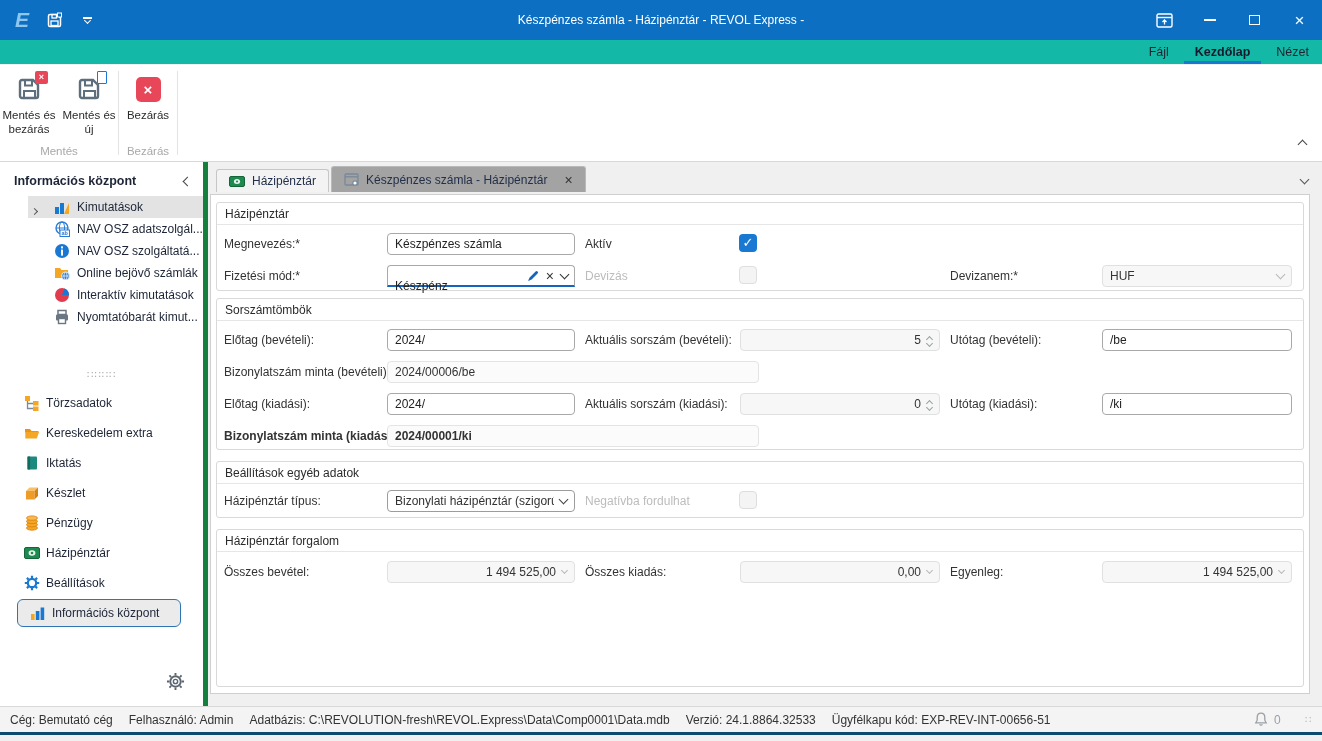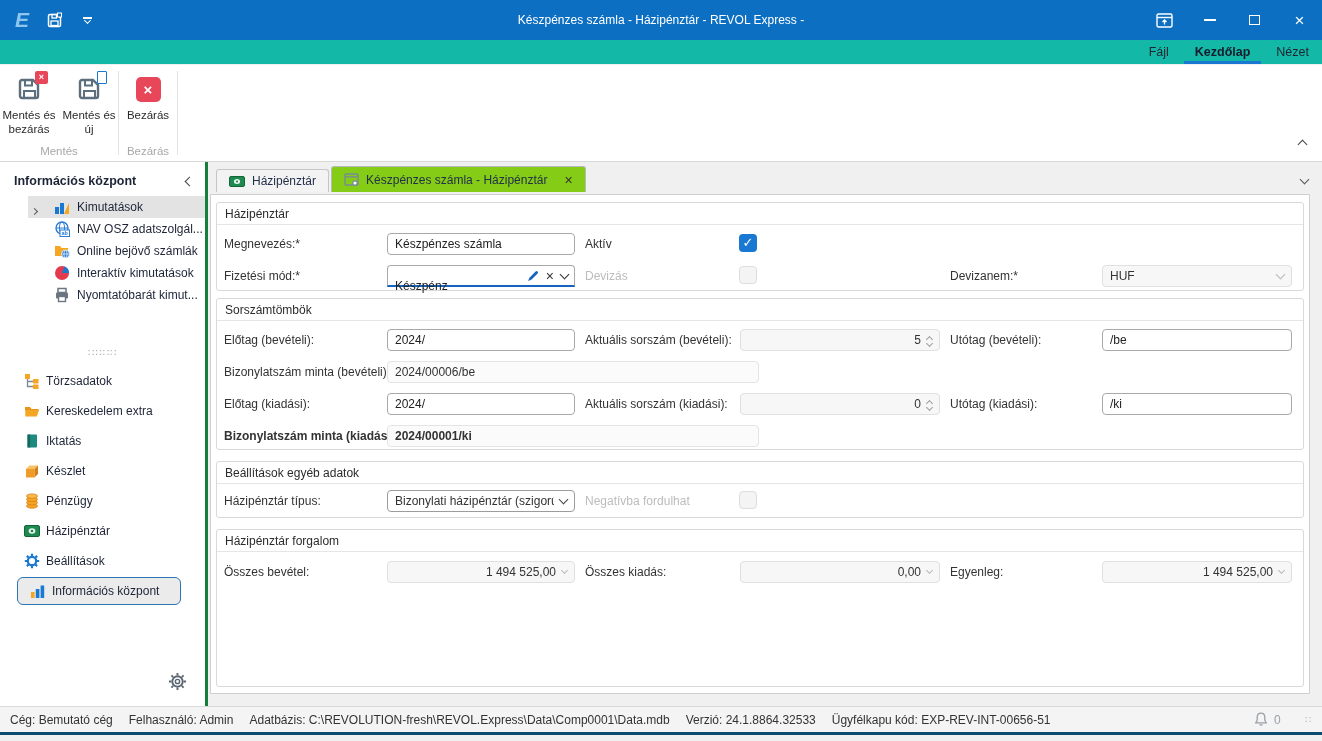--- a/index.html
+++ b/index.html
@@ -35,21 +35,21 @@
   .badge-doc { position:absolute; top:-2px; right:-2px; width:10px; height:13px; background:#fff; border:1.6px solid #1878d2; border-radius:1px; }
   .big-close-icon { width:25px; height:25px; background:#e8475a; border-radius:5px; color:#fff; font-size:15px; font-weight:bold; display:flex; align-items:center; justify-content:center; }
   .rgroup-label { position:absolute; bottom:4px; left:0; right:0; text-align:center; color:#a8a8a8; font-size:11.5px; }
   .rsep { position:absolute; top:6px; bottom:6px; width:1px; background:#e3e3e3; }
   .ribbon-collapse { position:absolute; right:16px; bottom:10px; color:#444; }
 
   
   .main { display:flex; height:544px; }
 
   
-  .sidebar { width:208px; background:#fff; border-right:3px solid #15803d; position:relative; flex:none; }
+  .sidebar { width:208px; background:#fff; border-right:5px solid #15803d; position:relative; flex:none; }
   .sb-header { padding:12px 12px 8px 14px; display:flex; align-items:center; }
   .sb-header .txt { font-weight:bold; font-size:12.5px; color:#1c2436; flex:1; }
   .tree-item { position:relative; height:22px; margin-left:28px; cursor:default; }
   .tree-item.selected { background:#e3e3e3; }
   .tree-item .expander { position:absolute; left:4px; top:7px; color:#555; }
   .tree-item .ticon { position:absolute; left:26px; top:3px; width:16px; height:16px; }
   .tree-item .tlabel { position:absolute; left:49px; top:4px; color:#1c2436; white-space:nowrap; }
   .drag-handle { margin-top:44px; height:12px; text-align:center; color:#a9a9a9; font-size:10px; letter-spacing:1px; line-height:6px; }
   .mod-list { margin-top:4px; }
   .mod-item { position:relative; height:30px; }
@@ -57,21 +57,21 @@
   .mod-item .mlabel { position:absolute; left:46px; top:8px; color:#1c2436; white-space:nowrap; }
   .mod-item.selected { height:28px; margin:1px 0 1px 17px; width:164px; background:#ebebeb; border:1px solid #2e75b6; border-radius:6px; }
   .mod-item.selected .micon { left:12px; top:5px; }
   .mod-item.selected .mlabel { left:34px; top:6px; }
   .sb-gear { position:absolute; right:18px; bottom:12px; }
 
   
   .content { flex:1; position:relative; background:#f0f0f0; }
   .doc-tabs { position:absolute; top:4px; left:8px; height:26px; display:flex; align-items:flex-end; gap:2px; }
   .dtab { display:flex; align-items:center; gap:7px; padding:0 12px; border:1px solid #c6c6c6; border-bottom:none; border-radius:3px 3px 0 0; height:23px; background:#f3f3f3; color:#23304a; white-space:nowrap; }
-  .dtab.active { height:26px; background:#84cc16; border-color:#b9b9b9; }
+  .dtab.active { height:26px; background:#a3a3a3; border-color:#b9b9b9; }
   .dtab .tclose { margin-left:10px; color:#333; font-size:14px; line-height:1; }
   .dtab-overflow { position:absolute; right:14px; top:10px; color:#555; }
 
   .panel { position:absolute; top:32px; left:2px; right:12px; bottom:12px; background:#fff; border:1px solid #cfcfcf; }
 
   .gbox { position:absolute; left:5px; right:5px; border:1px solid #d9d9d9; border-radius:3px; background:#fff; }
   .gbox-title { height:22px; line-height:22px; padding-left:8px; border-bottom:1px solid #e6e6e6; color:#2b2b2b; }
   .gbox-body { position:relative; }
   .frow { position:absolute; left:0; right:0; height:26px; }
   .flabel { position:absolute; top:4px; color:#333; white-space:nowrap; }
@@ -233,20 +233,28 @@
                 <circle cx="8" cy="7" r="6" fill="#fff" stroke="#2b7cd3" stroke-width="1.4"></circle>
                 <ellipse cx="8" cy="7" rx="2.6" ry="6" fill="none" stroke="#2b7cd3" stroke-width="1"></ellipse>
                 <line x1="2" y1="7" x2="14" y2="7" stroke="#2b7cd3" stroke-width="1"></line>
                 <rect x="6" y="9" width="9.5" height="6.5" fill="#fff" stroke="#2b7cd3" stroke-width="1"></rect>
                 <text x="10.7" y="14.2" font-size="5.5" font-weight="bold" fill="#2b7cd3" text-anchor="middle" font-family="Liberation Sans, sans-serif">ab</text>
               </svg></span>
           <span class="tlabel">NAV OSZ adatszolgál...</span>
         </div>
         <div class="tree-item">
           <span class="ticon"><svg width="16" height="16" viewBox="0 0 16 16">
+                <circle cx="8" cy="8" r="7" fill="#1878d2"></circle>
+                <rect x="7" y="3.4" width="2" height="2" fill="#fff"></rect>
+                <rect x="7" y="6.6" width="2" height="6" fill="#fff"></rect>
+              </svg></span>
+          <span class="tlabel">NAV OSZ szolgáltatá...</span>
+        </div>
+        <div class="tree-item">
+          <span class="ticon"><svg width="16" height="16" viewBox="0 0 16 16">
                 <path d="M1 3 h5 l1.5 2 h6.5 v8 h-13 z" fill="#f5a623"></path>
                 <circle cx="11.5" cy="11" r="4" fill="#2b7cd3" stroke="#fff" stroke-width="0.8"></circle>
                 <ellipse cx="11.5" cy="11" rx="1.6" ry="3.4" fill="none" stroke="#fff" stroke-width="0.7"></ellipse>
                 <line x1="8.2" y1="11" x2="14.8" y2="11" stroke="#fff" stroke-width="0.7"></line>
               </svg></span>
           <span class="tlabel">Online bejövő számlák</span>
         </div>
         <div class="tree-item">
           <span class="ticon"><svg width="16" height="16" viewBox="0 0 16 16">
                 <circle cx="8" cy="8" r="7" fill="#e23b4e"></circle>

